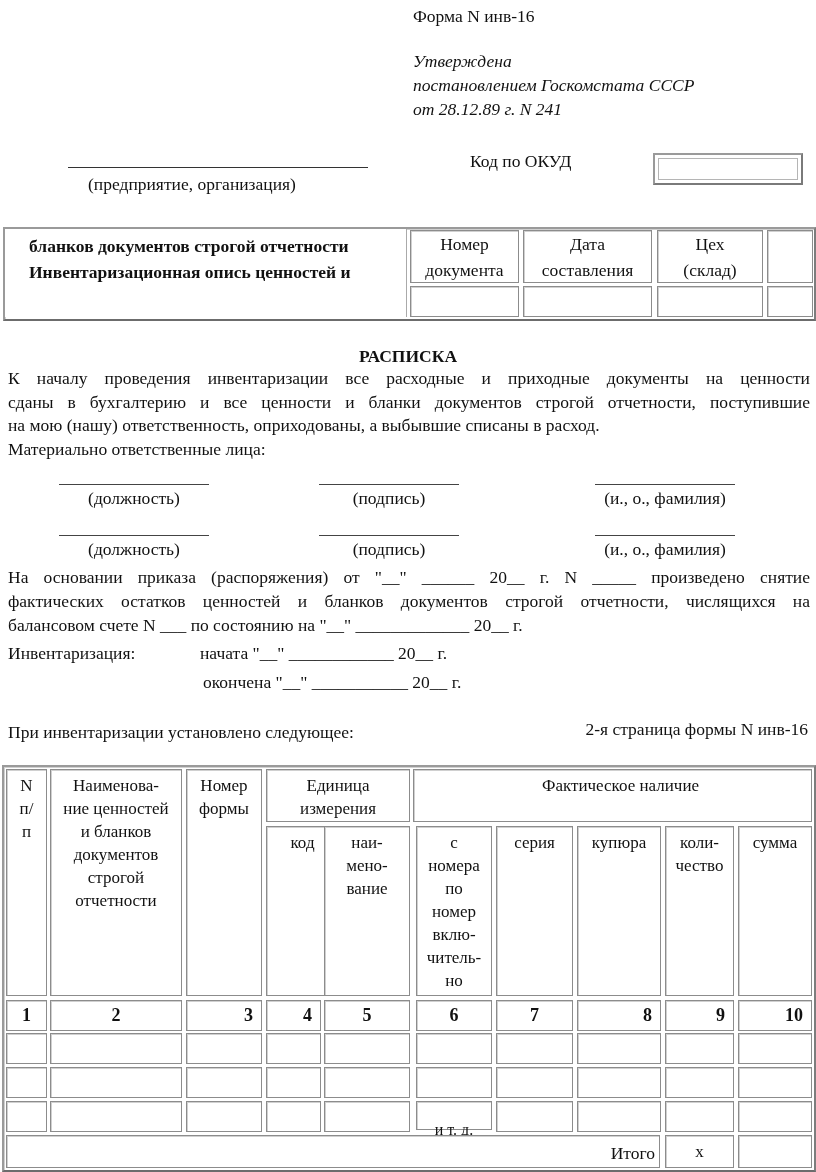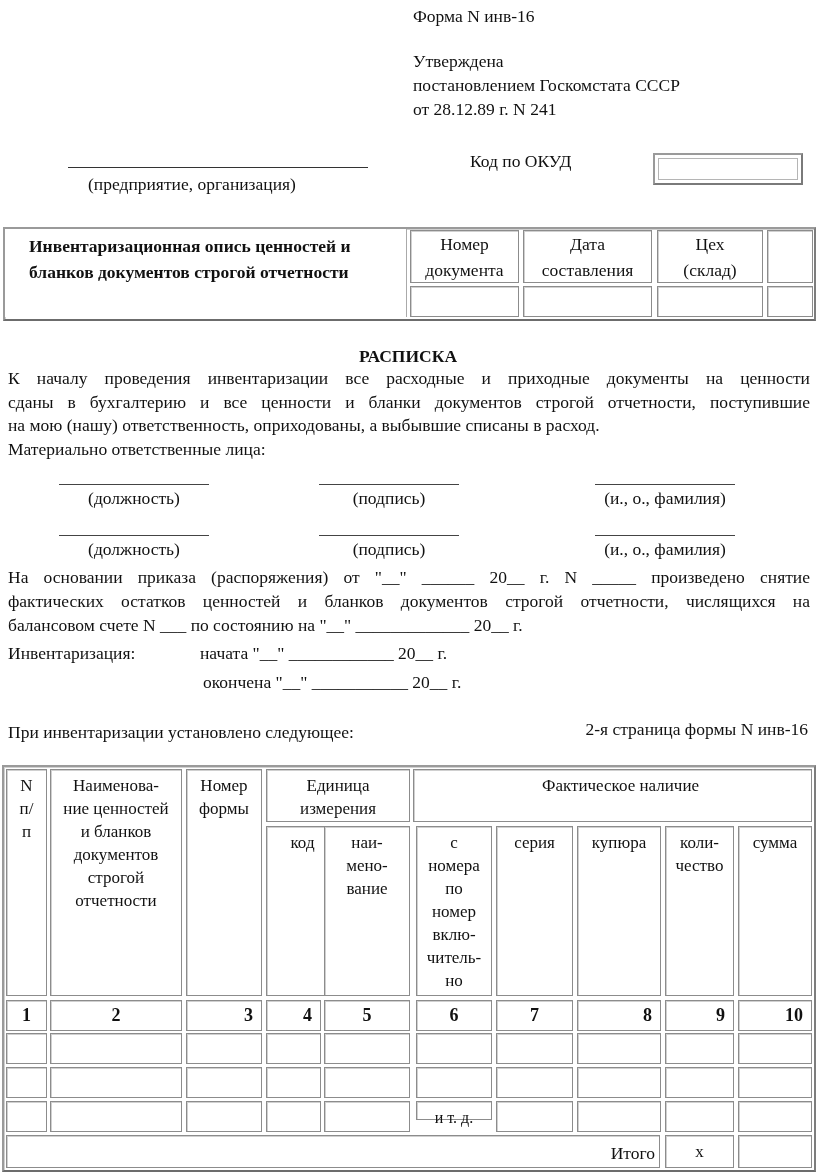--- a/index.html
+++ b/index.html
@@ -7,21 +7,21 @@
       width: 816px; height: 1172px; position: relative; overflow: hidden;
       font-family: "Liberation Serif", "DejaVu Serif", serif;
       color: #111111; font-size: 17.5px;
     }
     .abs { position: absolute; }
     .line { line-height: 24px; white-space: nowrap; }
 
     
     #form-code { left: 413px; top: 4px; }
     #approved { left: 413px; top: 49px; }
-    #approved div { line-height: 24px; }
+    #approved div { line-height: 24px; font-style: italic; }
 
     #org-line { left: 68px; top: 167px; width: 300px; border-top: 1px solid #333; }
     #org-caption { left: 88px; top: 172px; }
     #okud-label { left: 470px; top: 149px; }
     #okud-box { left: 653px; top: 153px; width: 150px; height: 32px;
       border: 2px solid #9a9a9a; border-right-color:#7a7a7a; border-bottom-color:#7a7a7a; box-sizing: border-box; }
     #okud-box::after { content:""; position:absolute; left:3px; right:3px; top:3px; bottom:3px; border:1px solid #b5b5b5; }
 
     
     #title-table { left: 3px; top: 227px; width: 813px; height: 94px; }
@@ -69,22 +69,22 @@
 
 <div class="abs" id="org-line"></div>
 <div class="abs line" id="org-caption">(предприятие, организация)</div>
 <div class="abs line" id="okud-label">Код по ОКУД</div>
 <div class="abs" id="okud-box"></div>
 
 <div class="abs" id="title-table">
   <div class="gbox outer-frame" style="left:0;top:0;width:813px;height:94px;"></div>
   <div class="gbox" style="left:2px;top:2px;width:402px;height:88px;border:none;border-right:1px solid #aaa;box-shadow:none;">
     <div class="title-text">
+      <div>бланков документов строгой отчетности</div>
       <div>Инвентаризационная опись ценностей и</div>
-      <div>бланков документов строгой отчетности</div>
     </div>
   </div>
 
   <div class="gbox tcell" style="left:407px;top:3px;width:109px;height:53px;">
     <div>Номер</div>
     <div>документа</div>
   </div>
   <div class="gbox tcell" style="left:520px;top:3px;width:129px;height:53px;">
     <div>Дата</div>
     <div>составления</div>
@@ -222,21 +222,21 @@
       <div class="gbox" style="left: 414px; top: 302px; width: 76px; height: 31px;"></div>
       <div class="gbox" style="left: 494px; top: 302px; width: 77px; height: 31px;"></div>
       <div class="gbox" style="left: 575px; top: 302px; width: 84px; height: 31px;"></div>
       <div class="gbox" style="left: 663px; top: 302px; width: 69px; height: 31px;"></div>
       <div class="gbox" style="left: 736px; top: 302px; width: 74px; height: 31px;"></div>
       <div class="gbox" style="left: 4px; top: 336px; width: 41px; height: 31px;"></div>
       <div class="gbox" style="left: 48px; top: 336px; width: 132px; height: 31px;"></div>
       <div class="gbox" style="left: 184px; top: 336px; width: 76px; height: 31px;"></div>
       <div class="gbox" style="left: 264px; top: 336px; width: 55px; height: 31px;"></div>
       <div class="gbox" style="left: 322px; top: 336px; width: 86px; height: 31px;"></div>
-      <div class="gbox mcell tiny" style="left: 414px; top: 336px; width: 76px; height: 19px; padding-top: 4px;">и т. д.</div>
+      <div class="gbox mcell tiny" style="left: 414px; top: 336px; width: 76px; height: 29px; padding-top: 16px;">и т. д.</div>
       <div class="gbox" style="left: 494px; top: 336px; width: 77px; height: 31px;"></div>
       <div class="gbox" style="left: 575px; top: 336px; width: 84px; height: 31px;"></div>
       <div class="gbox" style="left: 663px; top: 336px; width: 69px; height: 31px;"></div>
       <div class="gbox" style="left: 736px; top: 336px; width: 74px; height: 31px;"></div>
     </div>
 
   <div class="gbox" style="left:4px;top:370px;width:654px;height:33px;">
     <div style="position:absolute;right:4px;top:4px;line-height:26px;">Итого</div>
   </div>
   <div class="gbox mcell" style="left:663px;top:370px;width:69px;height:33px;line-height:26px;padding-top:3px;">х</div>

